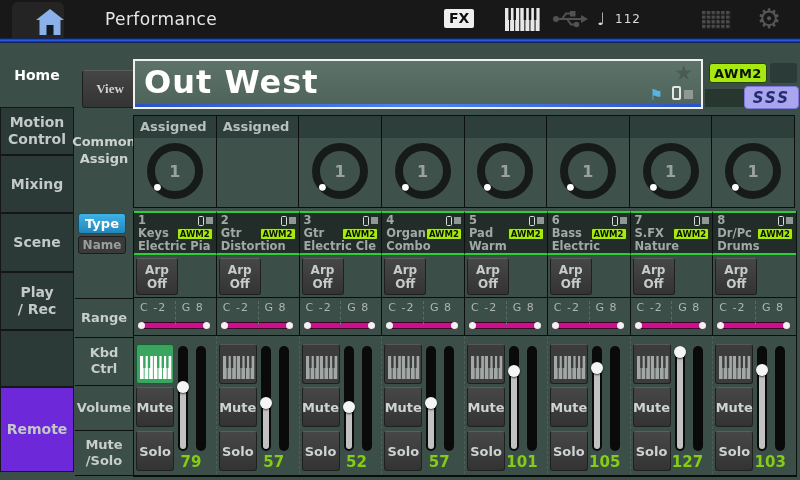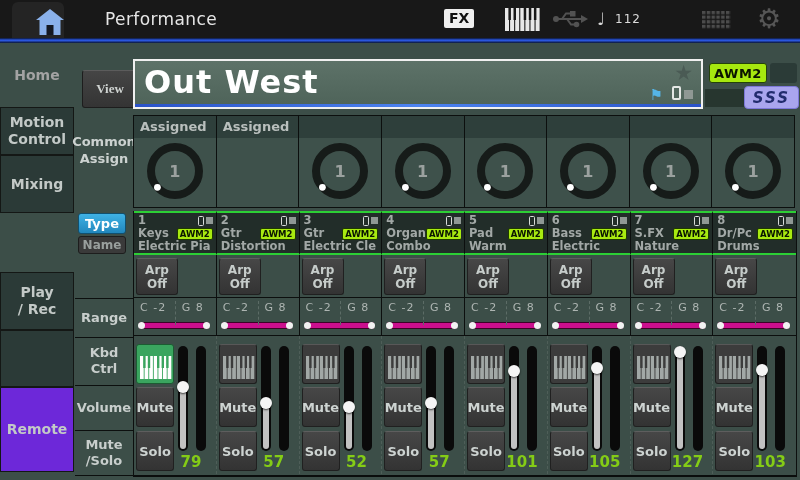--- a/index.html
+++ b/index.html
@@ -17,21 +17,21 @@
   .tb-note{position:absolute;left:597px;top:0;height:38px;line-height:38px;color:#d9d9d9;font-size:17px;}
   .tb-tempo{position:absolute;left:615px;top:0;height:38px;line-height:38px;color:#dcdcdc;font-size:12px;letter-spacing:1px;}
   .tb-grid{position:absolute;left:702px;top:11px;}
   .tb-gear{position:absolute;left:757px;top:2px;color:#565656;font-size:27px;line-height:34px;}
   .blueline{position:absolute;left:0;top:38px;width:800px;height:5px;
             background:linear-gradient(180deg,#0a1430 0%,#2e5df0 45%,#0a1430 100%);}
   
   .side-item{position:absolute;left:0;width:74px;display:flex;align-items:center;justify-content:center;text-align:center;
              background:#2b3a37;border:1px solid #141715;color:#c3c9c7;font-size:14px;font-weight:600;
              white-space:pre-line;line-height:17px;box-sizing:border-box;}
-  .side-item.active{background:#3c4e48;border-color:transparent;color:#a3a3a3;}
+  .side-item.active{background:#3c4e48;border-color:transparent;color:#ffffff;}
   .side-item.remote{background:#6d28d9;}
   
   .view-btn{position:absolute;left:82px;top:70px;width:56px;height:38px;background:linear-gradient(180deg,#454545,#343434);
             border:1px solid #1d1d1d;border-top-color:#5c5c5c;border-radius:3px;color:#cfd3d1;font-size:13px;font-weight:600;
             display:flex;align-items:center;justify-content:center;box-sizing:border-box;font-family:Liberation Serif, serif;}
   .name-box{position:absolute;left:133px;top:59px;width:570px;height:50px;border:2px solid #f0f0f0;box-sizing:border-box;
             background:linear-gradient(180deg,#5d7268,#4e6359);}
   .name-text{position:absolute;left:9px;top:2px;color:#ffffff;font-size:32px;font-weight:bold;letter-spacing:1px;white-space:nowrap;}
   .name-blue{position:absolute;left:0;bottom:0;width:100%;height:3px;background:linear-gradient(90deg,#2a52c8,#4d83f0,#2a52c8);}
   .nb-star{position:absolute;right:8px;top:0px;color:#4a5a54;font-size:21px;}
@@ -172,20 +172,21 @@
       <rect width="29" height="18" fill="url(#gp)"></rect>
     </svg>
     <div class="tb-gear">⚙</div>
   </div>
   <div class="blueline"></div>
 
   <div class="side-item active" style="top:43px;height:64px;">Home</div>
   <div class="side-item" style="top:107px;height:48px;">Motion
 Control</div>
   <div class="side-item" style="top:155px;height:58px;">Mixing</div>
+  <div class="side-item" style="top:213px;height:59px;">Scene</div>
   <div class="side-item" style="top:272px;height:58px;">Play
 / Rec</div>
   <div class="side-item" style="top:330px;height:57px;"></div>
   <div class="side-item remote" style="top:387px;height:85px;">Remote</div>
 
   <button class="view-btn">View</button>
   <div class="name-box">
     <div class="name-text">Out West</div>
     <div class="nb-star">★</div>
     <div class="nb-flag">⚑</div>

